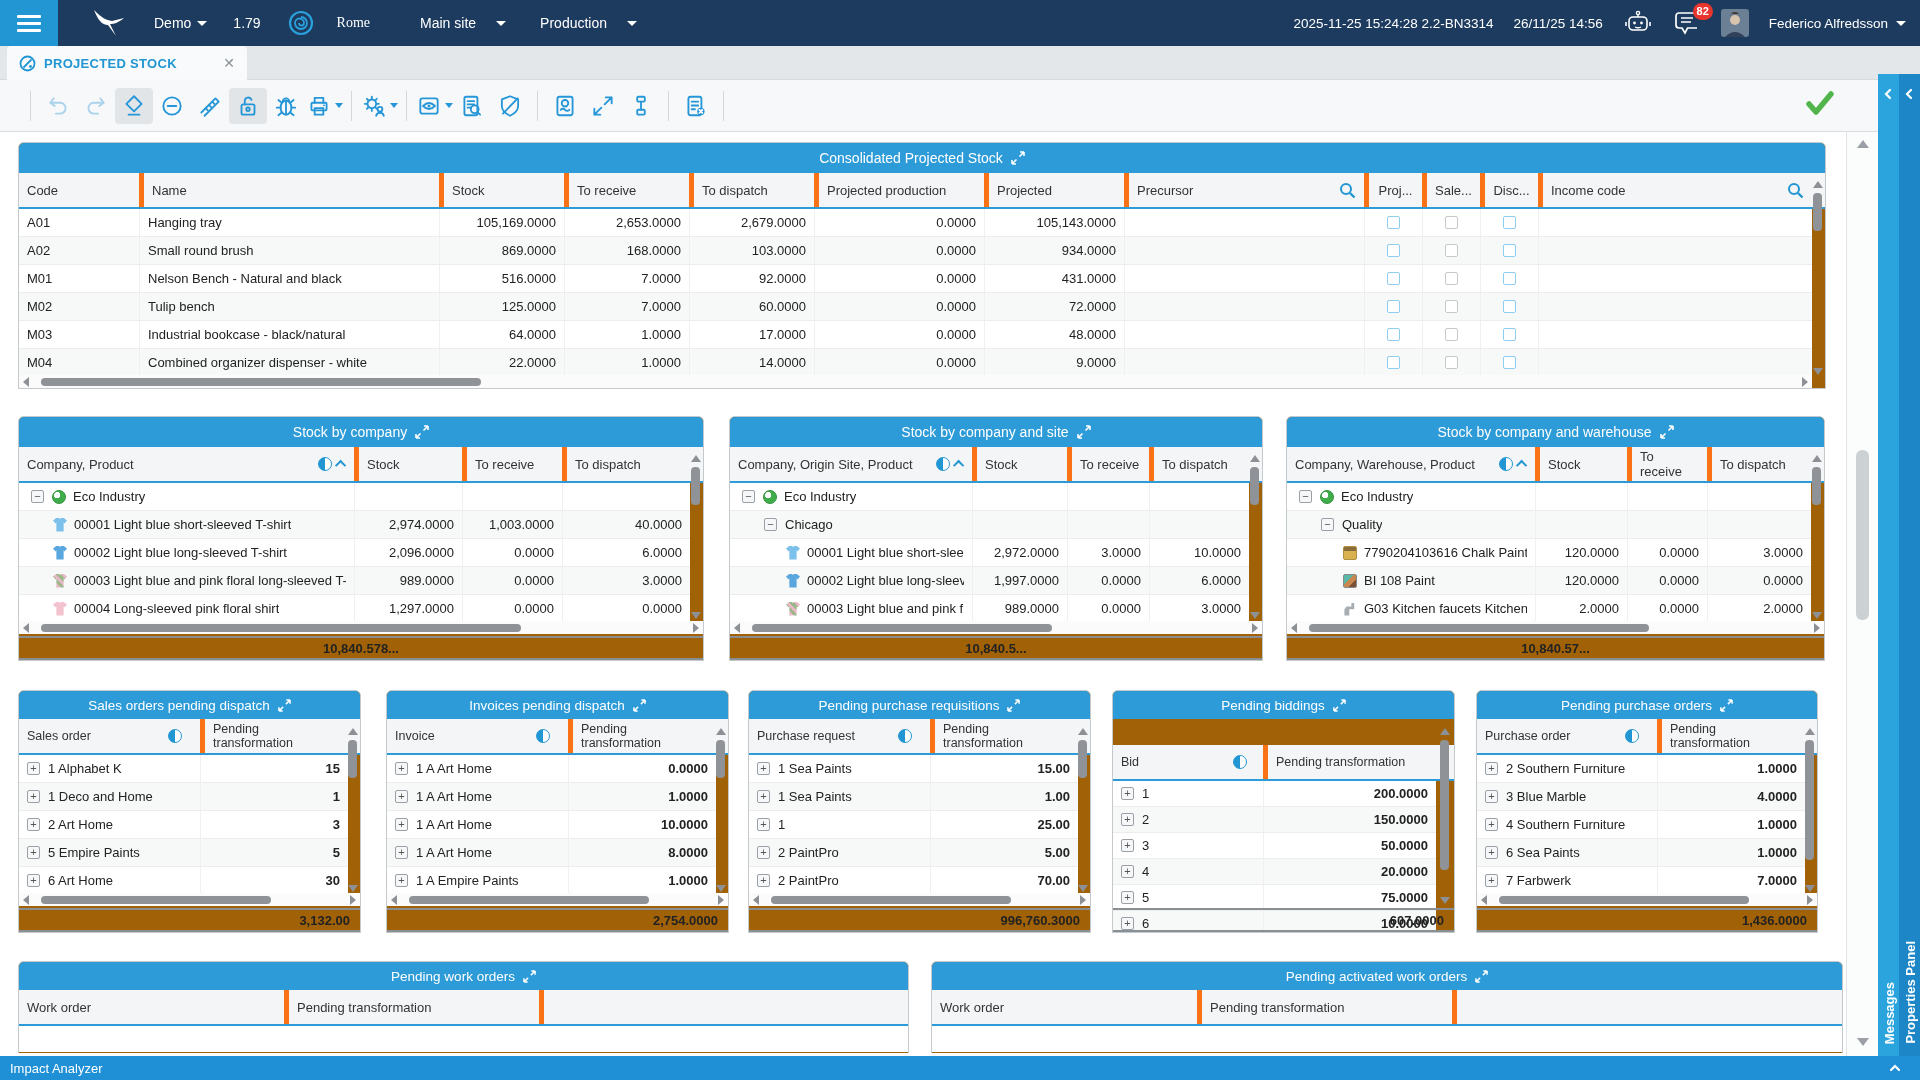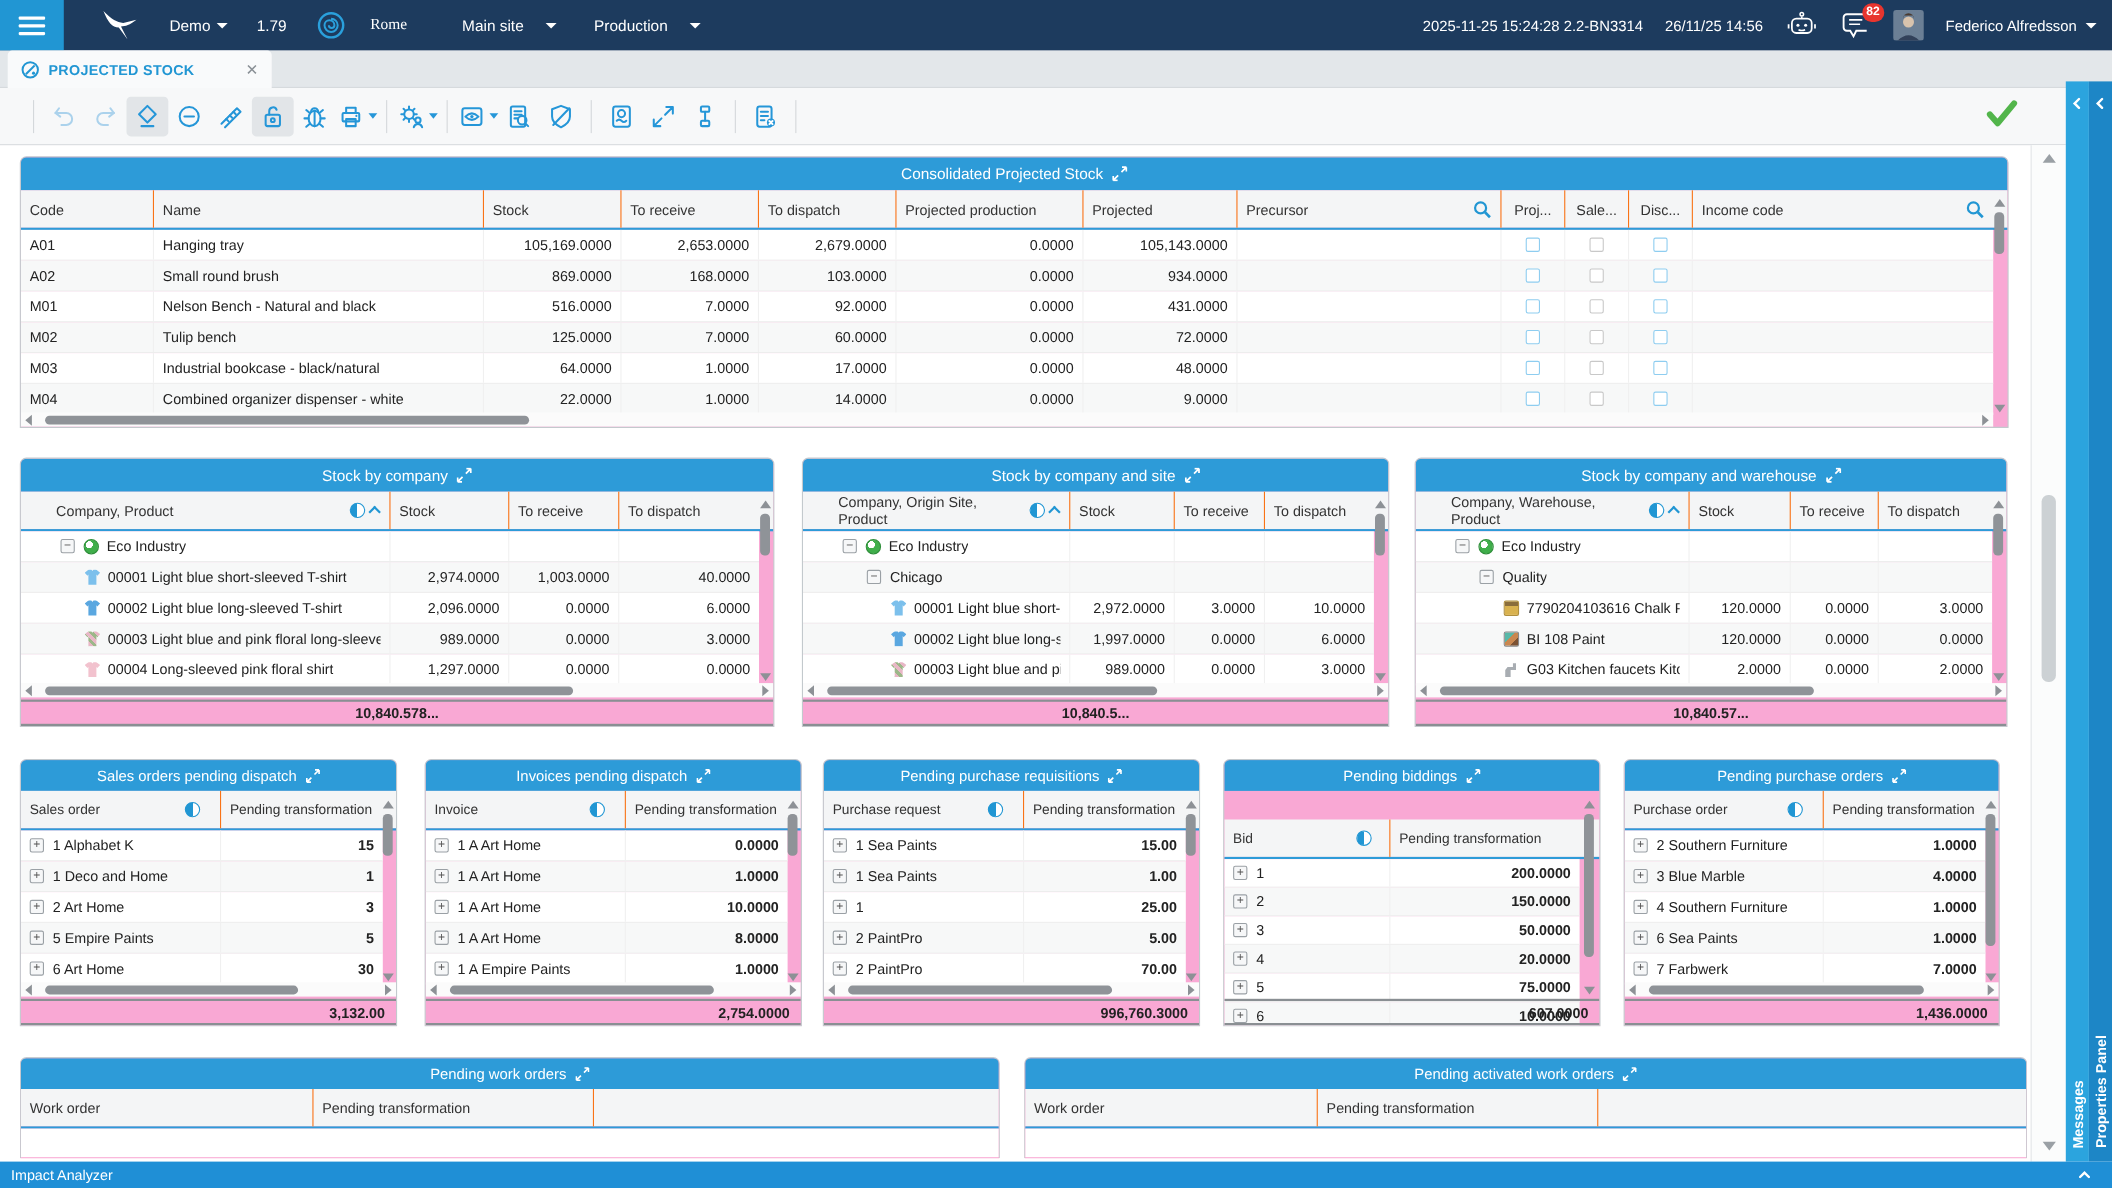--- a/index.html
+++ b/index.html
@@ -55,26 +55,26 @@
   .strip .chev { position:absolute; top:14px; left:4px; }
   .vlabel { position:absolute; bottom:12px; left:50%; transform:translateX(-50%) rotate(180deg);
     writing-mode:vertical-rl; font-size:13px; font-weight:bold; white-space:nowrap; }
 
   
   #bottombar { position:absolute; left:0; top:1056px; width:1920px; height:24px; background:#1f8fd6;
     color:#fff; font-size:13px; display:flex; align-items:center; padding-left:10px; }
   #bottom-chev { position:absolute; right:18px; top:5px; }
 
   
-  .panel { position:absolute; border:1px solid #c3c9cd; border-radius:6px 6px 0 0; background:#f9a8d4; overflow:hidden; }
+  .panel { position:absolute; border:1px solid #c3c9cd; border-radius:6px 6px 0 0; background:#a16207; overflow:hidden; }
   .ptitle { height:30px; background:#2d9bd8; color:#fff; font-size:14px; display:flex;
     align-items:center; justify-content:center; gap:8px; }
   .ptitle.sm { height:28px; font-size:13.5px; }
   .phead { display:flex; background:#f4f5f6; height:34px; align-items:center; font-size:13px; color:#333; }
-  .phead .hc { height:100%; display:flex; align-items:center; padding:0 8px; border-left:1px solid #f97316; gap:6px; }
+  .phead .hc { height:100%; display:flex; align-items:center; padding:0 8px; border-left:5px solid #f97316; gap:6px; }
   .phead .hc:first-child { border-left:none; }
   .blueline { height:2px; background:#2d9bd8; }
   .rows .grid-row { display:flex; height:28px; align-items:center; font-size:13px; color:#222;
     border-bottom:1px solid #ededed; background:#fff; }
   .rows .grid-row.alt { background:#f7f8f8; }
   .cell { height:100%; display:flex; align-items:center; padding:0 8px; border-left:1px solid #f0f0f0;
     overflow:hidden; white-space:nowrap; }
   .cell:first-child { border-left:none; }
   .num { justify-content:flex-end; }
   .pfoot { border-top:2px solid #8a8f93; border-bottom:2px solid #8a8f93; height:24px; font-size:13px;
@@ -117,21 +117,21 @@
   .pi-faucet { background:#a8adb2; clip-path:polygon(10% 100%,10% 55%,25% 35%,60% 35%,60% 10%,80% 10%,80% 55%,45% 55%,45% 100%); }
 
   .checkbox { width:13px; height:13px; border-radius:2px; background:#fff; margin:0 auto; }
   .cb-blue { border:1.5px solid #8ecdf0; } .cb-gray { border:1.5px solid #c8c8c8; }
 
   
   .c-code{width:120px;} .c-name{width:300px;} .c-stock{width:125px;} .c-torec{width:125px;}
   .c-todis{width:125px;} .c-pprod{width:170px;} .c-proj{width:140px;} .c-prec{width:240px;}
   .c-cb{width:58px; justify-content:center;} .c-inc{flex:1;}
 
-  .g-group{flex:1;margin-left:24px;} .g-n1{width:108px;} .g-n2{width:100px;} .g-n3{width:128px;}
+  .g-group{flex:1;} .g-n1{width:108px;} .g-n2{width:100px;} .g-n3{width:128px;}
   .s-n1{width:95px;} .s-n2{width:82px;} .s-n3{width:100px;}
   .w-n1{width:92px;} .w-n2{width:80px;} .w-n3{width:104px;}
   .p-col1{flex:1;} .p-col2{width:148px;}
   .wo-c1{width:265px;} .wo-c2{width:255px;} .wo-c3{flex:1;}
   .hdr-search { margin-left:auto; }
 </style>
 </head>
 <body>
 
 <div id="topbar">

